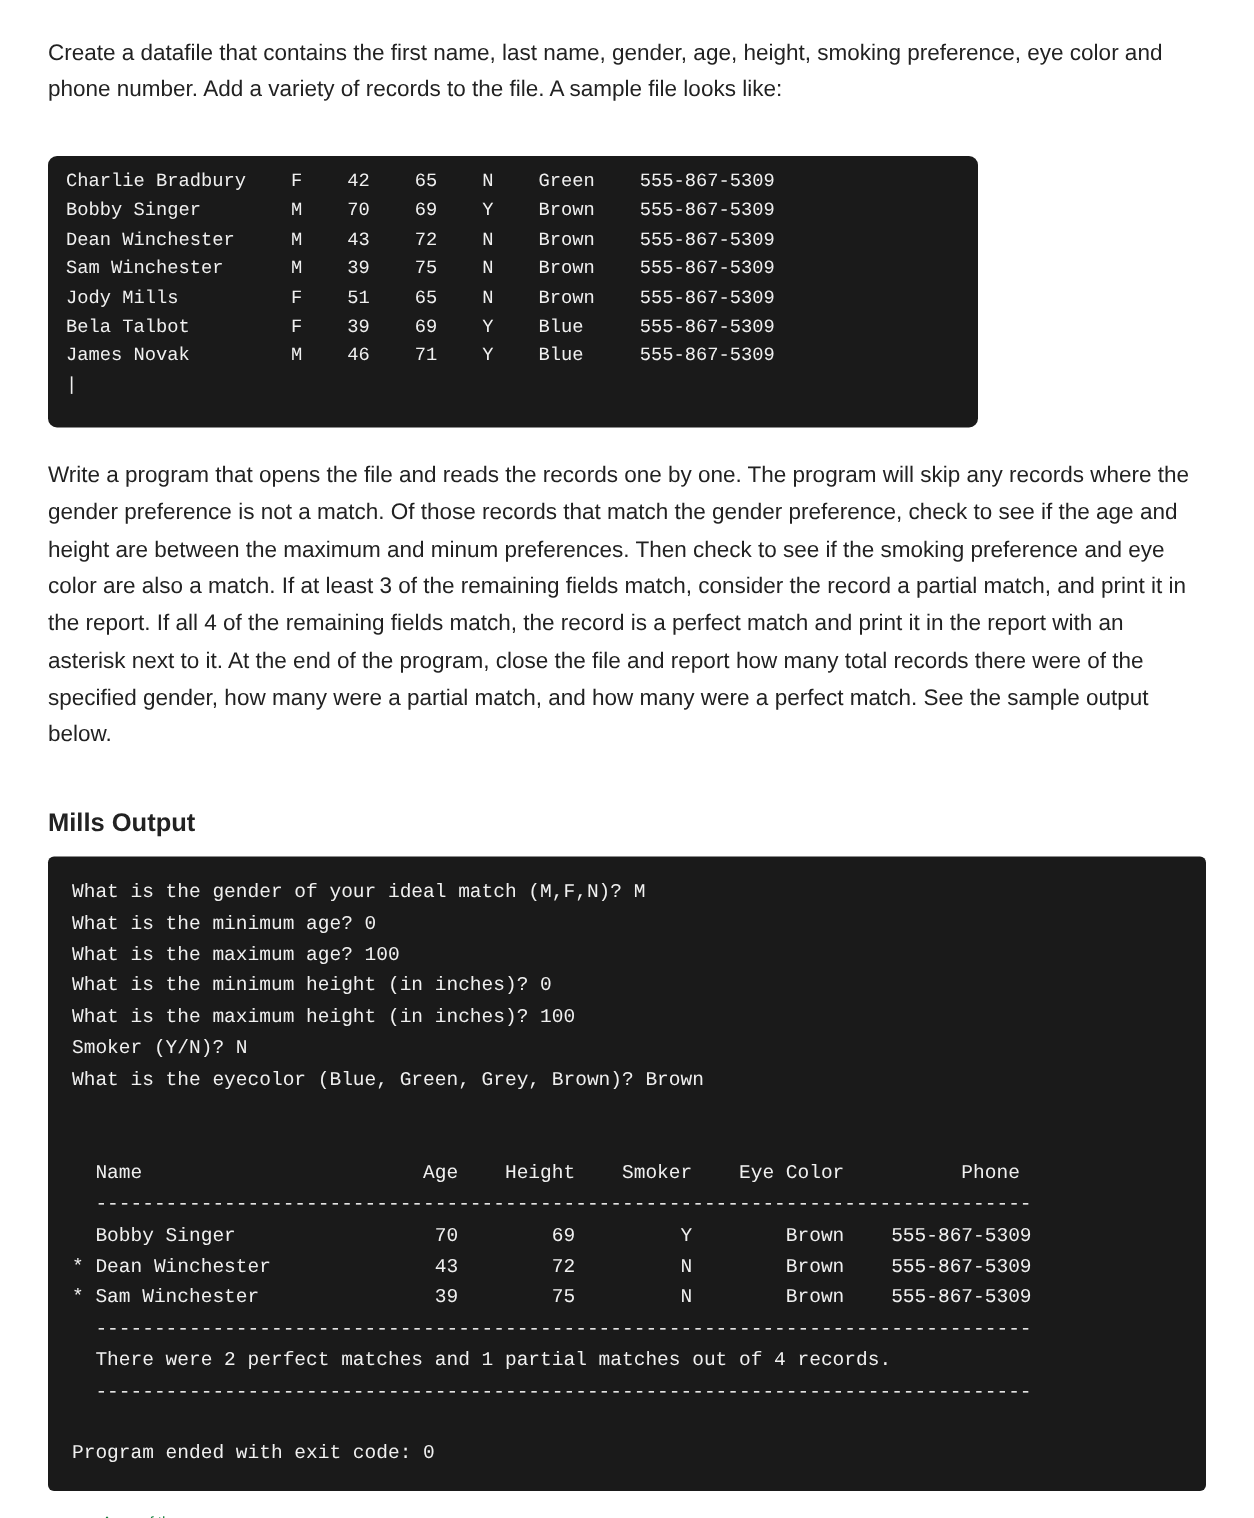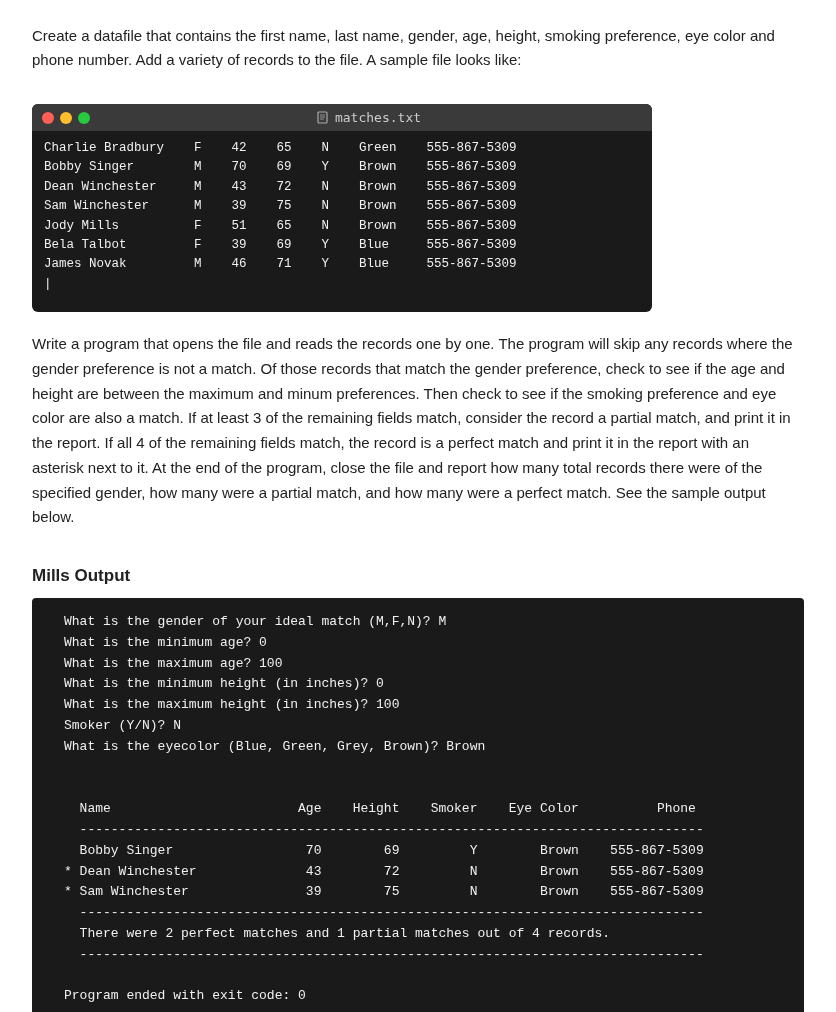--- a/index.html
+++ b/index.html
@@ -73,21 +73,21 @@
     .sample-output-heading {
       font-size: 17px;
       font-weight: bold;
       margin-bottom: 12px;
     }
 
     
     .output-terminal {
       background: #1a1a1a;
       border-radius: 4px;
-      padding: 14px 32px;
+      padding: 14px 16px;
       font-family: 'Courier New', Courier, monospace;
       font-size: 13px;
       color: #f0f0f0;
       line-height: 1.6;
       white-space: pre;
       margin-bottom: 16px;
     }
 
     .run-text {
       font-size: 10px;
@@ -95,34 +95,20 @@
       margin-top: 8px;
       margin-left: 36px;
     }
   </style>
 </head>
 <body>
 
 <p class="intro-text">Create a datafile that contains the first name, last name, gender, age, height, smoking preference, eye color and phone number. Add a variety of records to the file. A sample file looks like:</p>
 
 <div class="terminal-window">
-  <div class="terminal-titlebar">
-    <span class="dot dot-red"></span>
-    <span class="dot dot-yellow"></span>
-    <span class="dot dot-green"></span>
-    <div class="terminal-filename">
-      <svg width="11" height="13" viewBox="0 0 11 13" style="margin-right:3px">
-        <rect x="1" y="1" width="9" height="11" rx="1" fill="none" stroke="#aaa" stroke-width="1.2"></rect>
-        <line x1="3" y1="4" x2="8" y2="4" stroke="#aaa" stroke-width="0.8"></line>
-        <line x1="3" y1="6" x2="8" y2="6" stroke="#aaa" stroke-width="0.8"></line>
-        <line x1="3" y1="8" x2="7" y2="8" stroke="#aaa" stroke-width="0.8"></line>
-      </svg>
-      <span>matches.txt</span>
-    </div>
-  </div>
   <div class="terminal-body">Charlie Bradbury    F    42    65    N    Green    555-867-5309
 Bobby Singer        M    70    69    Y    Brown    555-867-5309
 Dean Winchester     M    43    72    N    Brown    555-867-5309
 Sam Winchester      M    39    75    N    Brown    555-867-5309
 Jody Mills          F    51    65    N    Brown    555-867-5309
 Bela Talbot         F    39    69    Y    Blue     555-867-5309
 James Novak         M    46    71    Y    Blue     555-867-5309
 |</div>
 </div>
 

